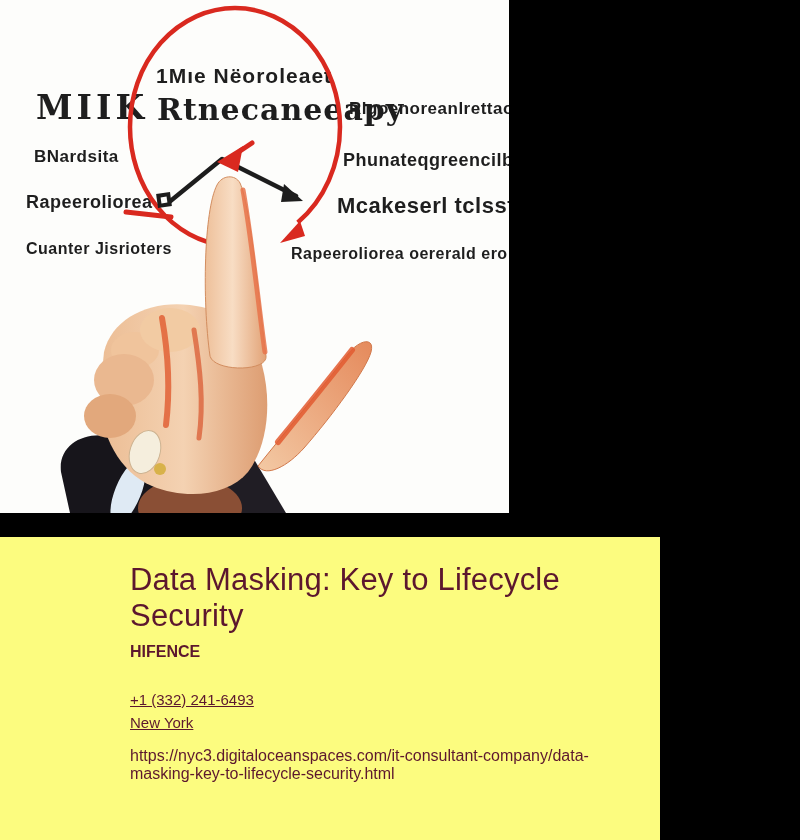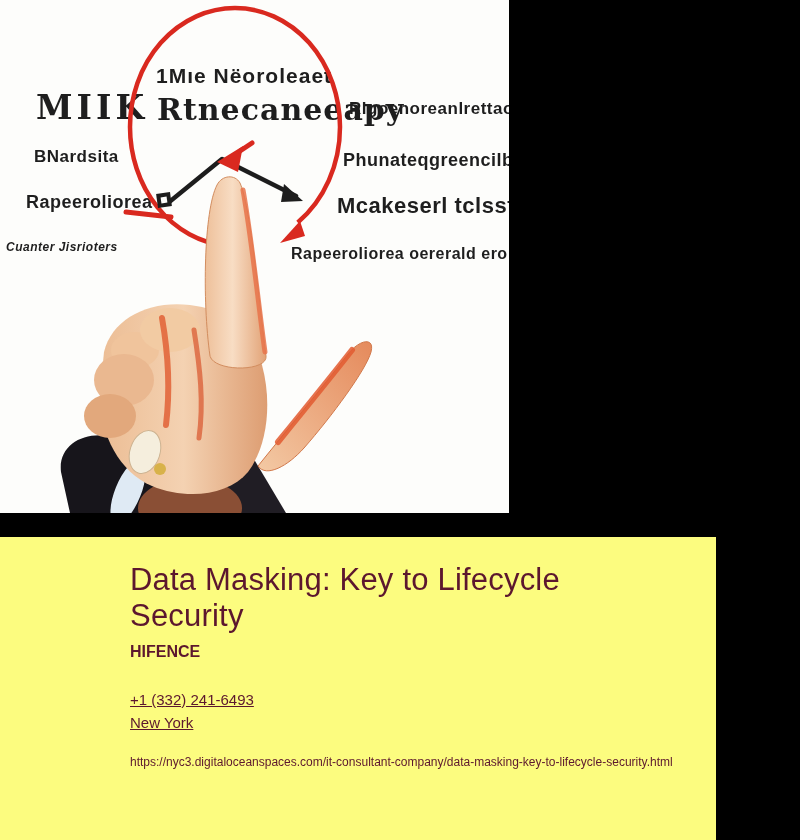--- a/index.html
+++ b/index.html
@@ -22,31 +22,31 @@
   }
   .lbl-milk{left:36px;top:88px;font-family:"DejaVu Serif",serif;font-weight:700;font-size:33px;letter-spacing:4px;}
   .lbl-c1{left:156px;top:64px;font-size:21px;font-weight:700;letter-spacing:1px;}
   .lbl-c2{left:157px;top:92px;font-family:"DejaVu Serif",serif;font-weight:700;font-size:30px;letter-spacing:1px;}
   .lbl-r1{left:349px;top:99px;font-size:17px;}
   .lbl-r2{left:343px;top:150px;font-size:18px;}
   .lbl-r3{left:337px;top:193px;font-size:22px;font-weight:700;}
   .lbl-r4{left:291px;top:245px;font-size:16px;text-align:right;}
   .lbl-l1{left:34px;top:147px;font-size:17px;}
   .lbl-l2{left:26px;top:192px;font-size:18px;}
-  .lbl-l3{left:6px;top:240px;font-size:12px;font-style:italic;}
+  .lbl-l3{left:26px;top:240px;font-size:16px;}
   
   .info-section{
-    width:716px;height:303px;background:#fcfc7f;
+    width:660px;height:303px;background:#fcfc7f;
     box-sizing:border-box;padding:25px 40px 0 130px;
     color:#5c172e;
   }
   .info-title{font-size:31px;font-weight:400;margin:0 0 9px 0;letter-spacing:.2px;}
   .info-company{font-size:16px;font-weight:700;margin:0 0 27px 0;}
   .info-line{font-size:15px;line-height:23px;text-decoration:underline;}
-  .info-url{font-size:12px;margin-top:21px;}
+  .info-url{font-size:16px;margin-top:13px;}
 </style>
 </head>
 <body>
 
 <div class="top-section">
   <div class="photo">
 
     <div class="lbl lbl-milk">MIIK</div>
     <div class="lbl lbl-c1">1Mıe Nëoroleaet</div>
     <div class="lbl lbl-c2">Rtnecaneeapy</div>

